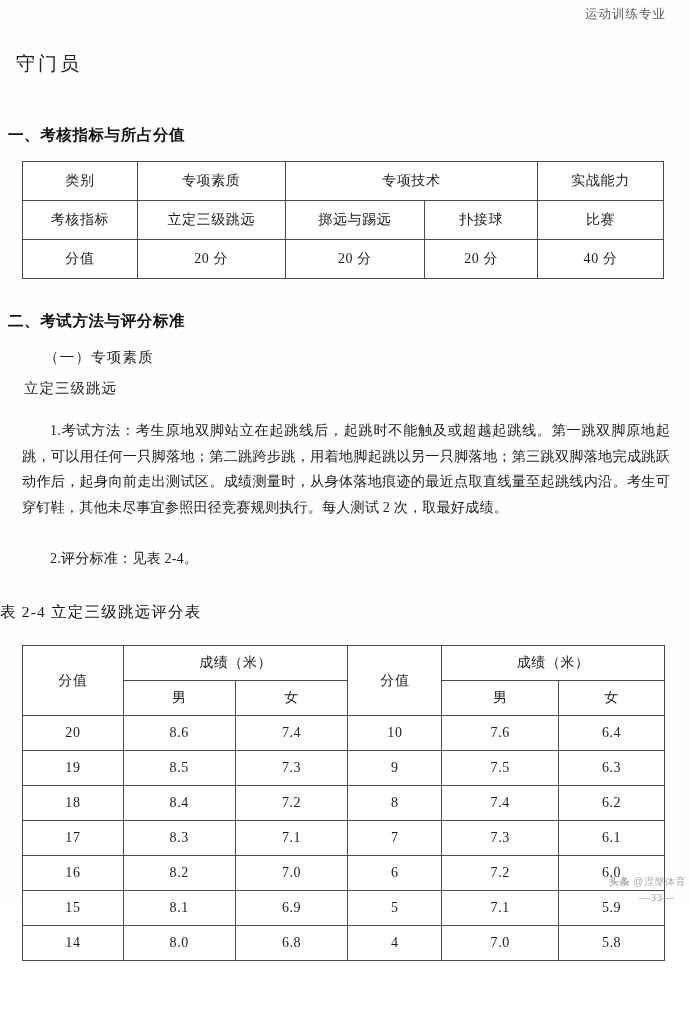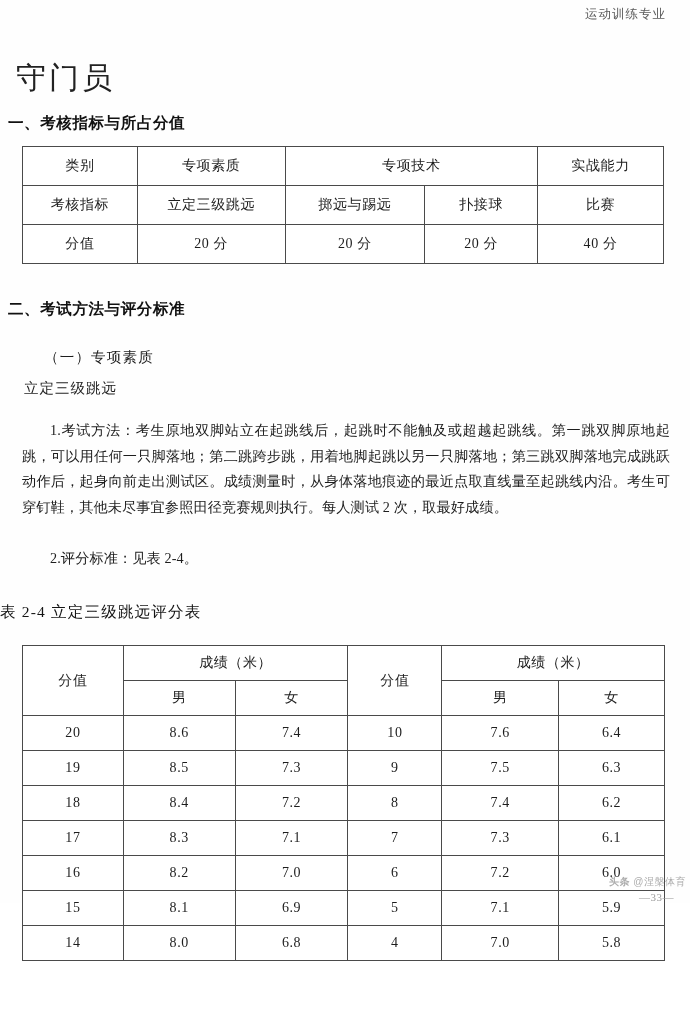--- a/index.html
+++ b/index.html
@@ -32,36 +32,37 @@
     letter-spacing: 1px;
     color: #5b5b5b;
     font-family: "Liberation Serif", "DejaVu Serif", serif;
   }
 
   
   .doc-title {
     position: absolute;
     top: 38px;
     left: 16px;
-    font-size: 30px;
+    font-size: 19px;
     letter-spacing: 3px;
     color: #222;
     font-weight: normal;
     font-family: "Liberation Serif", "DejaVu Serif", serif;
   }
 
   
   .h-section {
     position: absolute;
     left: 8px;
     font-size: 15.5px;
     font-weight: bold;
     letter-spacing: 0.6px;
     color: #111;
     font-family: "Liberation Sans", "DejaVu Sans", sans-serif;
+    margin-top: 12px;
   }
   #h-sec-1 { top: 113px; }
   #h-sec-2 { top: 299px; }
 
   .h-sub {
     position: absolute;
     left: 44px;
     font-size: 14.5px;
     letter-spacing: 1.2px;
     color: #1d1d1d;
@@ -104,21 +105,21 @@
     border: 1px solid #4a4a4a;
     text-align: center;
     font-weight: normal;
     padding: 0;
     letter-spacing: 0.6px;
   }
 
   
   #table-indicators {
     left: 22px;
-    top: 146px;
+    top: 161px;
     width: 642px;
     padding-left: 47px;
   }
   #table-indicators td { height: 38px; line-height: 38px; }
   #table-indicators td.c0 { width: 115px; }
   #table-indicators td.c1 { width: 148px; }
   #table-indicators td.c2 { width: 140px; }
   #table-indicators td.c3 { width: 113px; }
   #table-indicators td.c4 { width: 126px; }
   #table-indicators td.span2 { width: 253px; margin-left: 40px; }

